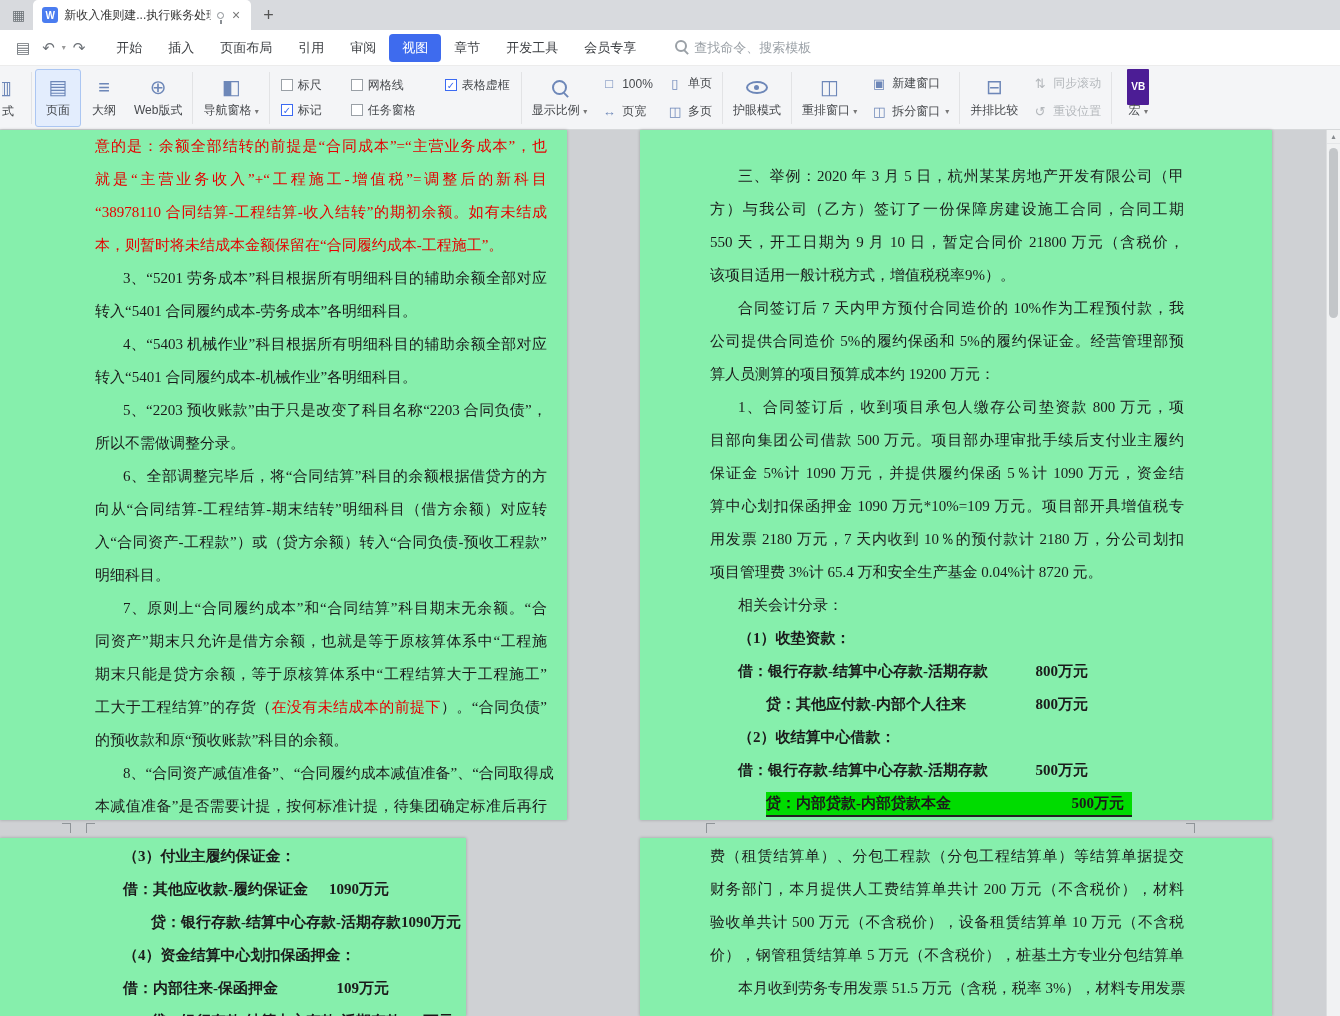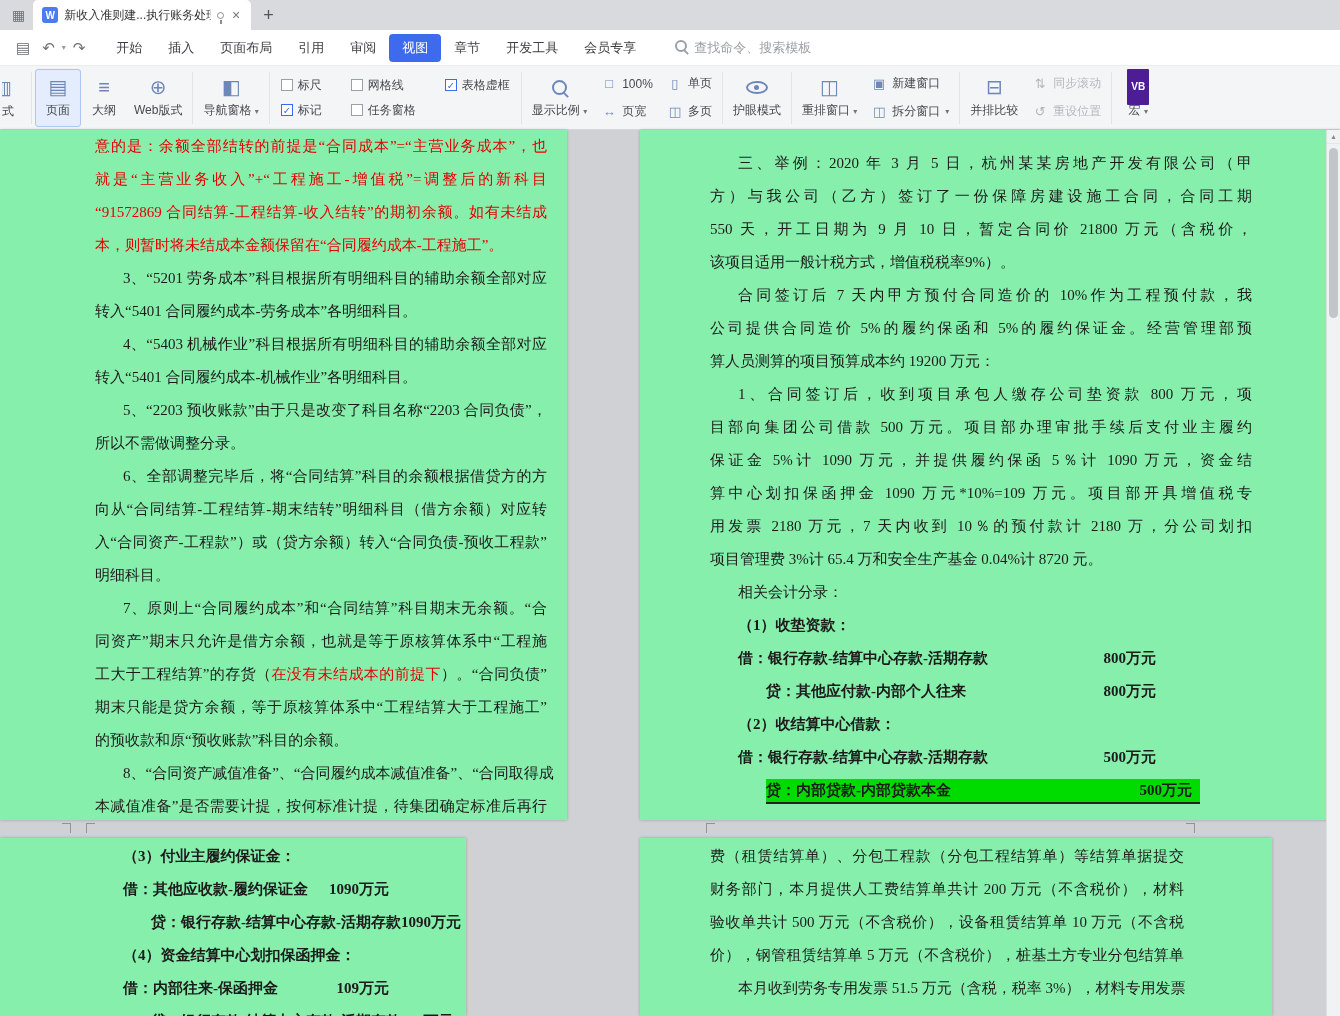--- a/index.html
+++ b/index.html
@@ -54,21 +54,21 @@
   .cb{width:12px;height:12px;border:1px solid #9aa0a6;background:#fff;display:inline-flex;align-items:center;justify-content:center;font-size:10px;color:transparent;flex:0 0 auto}
   .cb.on{border-color:#3b6af2;color:#3b6af2}
   .cb.on::after{content:"✓"}
   .rb-cut{width:26px;height:58px;overflow:hidden;display:flex;flex-direction:column;align-items:flex-start;justify-content:center;gap:4px;flex:0 0 auto;font-size:12px;color:#46494d}
   .rb-cut .ric{font-size:19px;color:#6d87b8;margin-left:-8px}
 
   
   .docarea{position:relative;height:886px;background:#cfd1d4}
   .page{position:absolute;background:#86efac;overflow:hidden;font-family:"Liberation Serif","DejaVu Serif",serif;color:#1b1b1b;box-shadow:0 0 3px rgba(0,0,0,.25)}
   .pg1l{left:0;top:0;width:567px;height:690px;padding:0 20px 0 95px}
-  .pg1r{left:640px;top:0;width:700px;height:690px;padding:17px 88px 0 70px}
+  .pg1r{left:640px;top:0;width:632px;height:690px;padding:30px 88px 0 70px}
   .pg2l{left:0;top:708px;width:466px;height:178px;padding:2px 20px 0 95px}
   .pg2r{left:640px;top:708px;width:632px;height:178px;padding:2px 88px 0 70px}
 
   .dline{height:33px;line-height:33px;font-size:15px;text-align:justify;text-align-last:justify;white-space:nowrap}
   .dline.last{text-align-last:left}
   .b{font-weight:700}
   .red{color:#e60000}
   .in1{margin-left:28px}
   .in2{margin-left:56px}
   .entry{display:flex;text-align-last:left}
@@ -249,36 +249,36 @@
           <span class="i-vb">VB</span>
         </span>
       <span><span>宏</span> <span class="dd">▾</span></span>
     </div>
   </div>
 
   <div class="docarea">
     <div class="page pg-l pg1l">
         <div class="dline"><span class="dt"><span class="red">意的是：余额全部结转的前提是“合同成本”=“主营业务成本”，也</span></span></div>
         <div class="dline"><span class="dt"><span class="red">就是“主营业务收入”+“工程施工-增值税”=调整后的新科目</span></span></div>
-        <div class="dline"><span class="dt"><span class="red">“91572869 合同结算-工程结算-收入结转”的期初余额。如有未结成</span></span></div>
+        <div class="dline"><span class="dt"><span class="red">“38978110 合同结算-工程结算-收入结转”的期初余额。如有未结成</span></span></div>
         <div class="dline last"><span class="dt"><span class="red">本，则暂时将未结成本金额保留在“合同履约成本-工程施工”。</span></span></div>
         <div class="dline in1"><span class="dt"><span>3、“5201 劳务成本”科目根据所有明细科目的辅助余额全部对应</span></span></div>
         <div class="dline last"><span class="dt"><span>转入“5401 合同履约成本-劳务成本”各明细科目。</span></span></div>
         <div class="dline in1"><span class="dt"><span>4、“5403 机械作业”科目根据所有明细科目的辅助余额全部对应</span></span></div>
         <div class="dline last"><span class="dt"><span>转入“5401 合同履约成本-机械作业”各明细科目。</span></span></div>
         <div class="dline in1"><span class="dt"><span>5、“2203 预收账款”由于只是改变了科目名称“2203 合同负债”，</span></span></div>
         <div class="dline last"><span class="dt"><span>所以不需做调整分录。</span></span></div>
         <div class="dline in1"><span class="dt"><span>6、全部调整完毕后，将“合同结算”科目的余额根据借贷方的方</span></span></div>
         <div class="dline"><span class="dt"><span>向从“合同结算-工程结算-期末结转”明细科目（借方余额）对应转</span></span></div>
         <div class="dline"><span class="dt"><span>入“合同资产-工程款”）或（贷方余额）转入“合同负债-预收工程款”</span></span></div>
         <div class="dline last"><span class="dt"><span>明细科目。</span></span></div>
         <div class="dline in1"><span class="dt"><span>7、原则上“合同履约成本”和“合同结算”科目期末无余额。“合</span></span></div>
         <div class="dline"><span class="dt"><span>同资产”期末只允许是借方余额，也就是等于原核算体系中“工程施</span></span></div>
+        <div class="dline"><span class="dt"><span>期末只能是贷方余额，等于原核算体系中“工程结算大于工程施工”</span></span></div>
         <div class="dline"><span class="dt"><span>工大于工程结算”的存货（</span><span class="red">在没有未结成本的前提下</span><span>）。“合同负债”</span></span></div>
-        <div class="dline"><span class="dt"><span>期末只能是贷方余额，等于原核算体系中“工程结算大于工程施工”</span></span></div>
         <div class="dline last"><span class="dt"><span>的预收款和原“预收账款”科目的余额。</span></span></div>
         <div class="dline in1"><span class="dt"><span>8、“合同资产减值准备”、“合同履约成本减值准备”、“合同取得成</span></span></div>
         <div class="dline"><span class="dt"><span>本减值准备”是否需要计提，按何标准计提，待集团确定标准后再行</span></span></div>
       </div>
     <div class="page pg-r pg1r">
         <div class="dline in1"><span class="dt"><span>三、举例：2020 年 3 月 5 日，杭州某某房地产开发有限公司（甲</span></span></div>
         <div class="dline"><span class="dt"><span>方）与我公司（乙方）签订了一份保障房建设施工合同，合同工期</span></span></div>
         <div class="dline"><span class="dt"><span>550 天，开工日期为 9 月 10 日，暂定合同价 21800 万元（含税价，</span></span></div>
         <div class="dline last"><span class="dt"><span>该项目适用一般计税方式，增值税税率9%）。</span></span></div>
         <div class="dline in1"><span class="dt"><span>合同签订后 7 天内甲方预付合同造价的 10%作为工程预付款，我</span></span></div>

